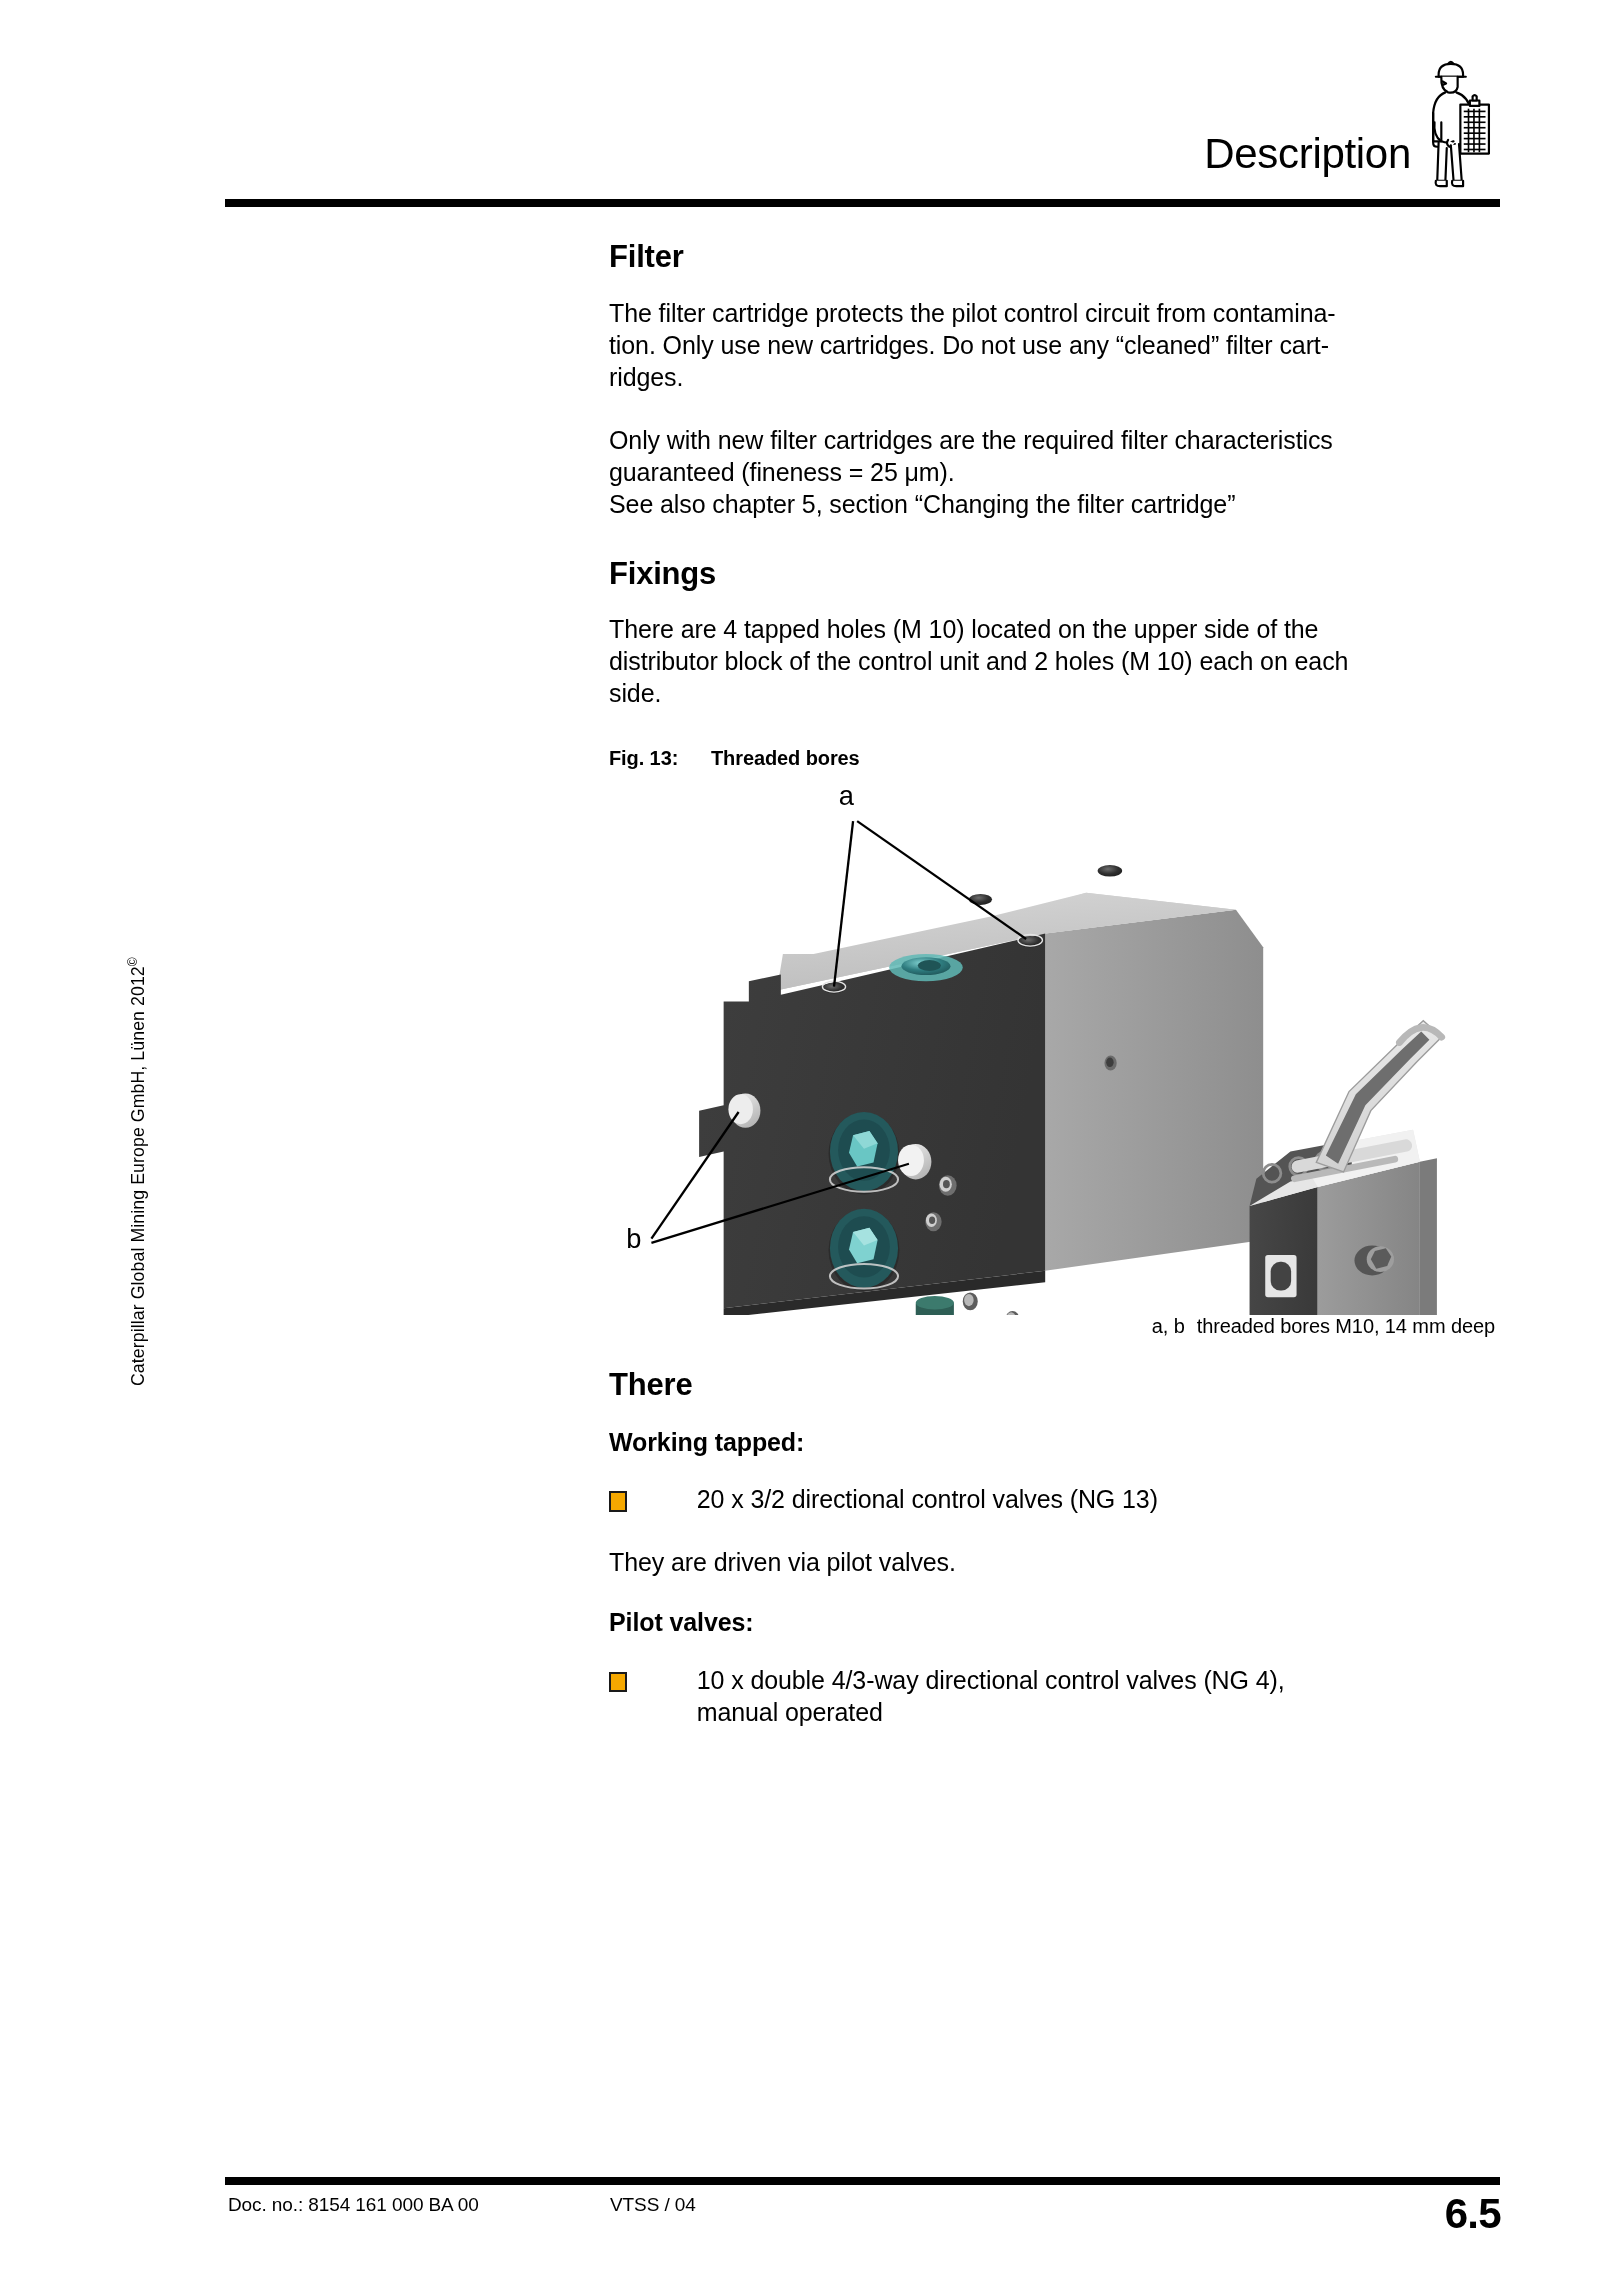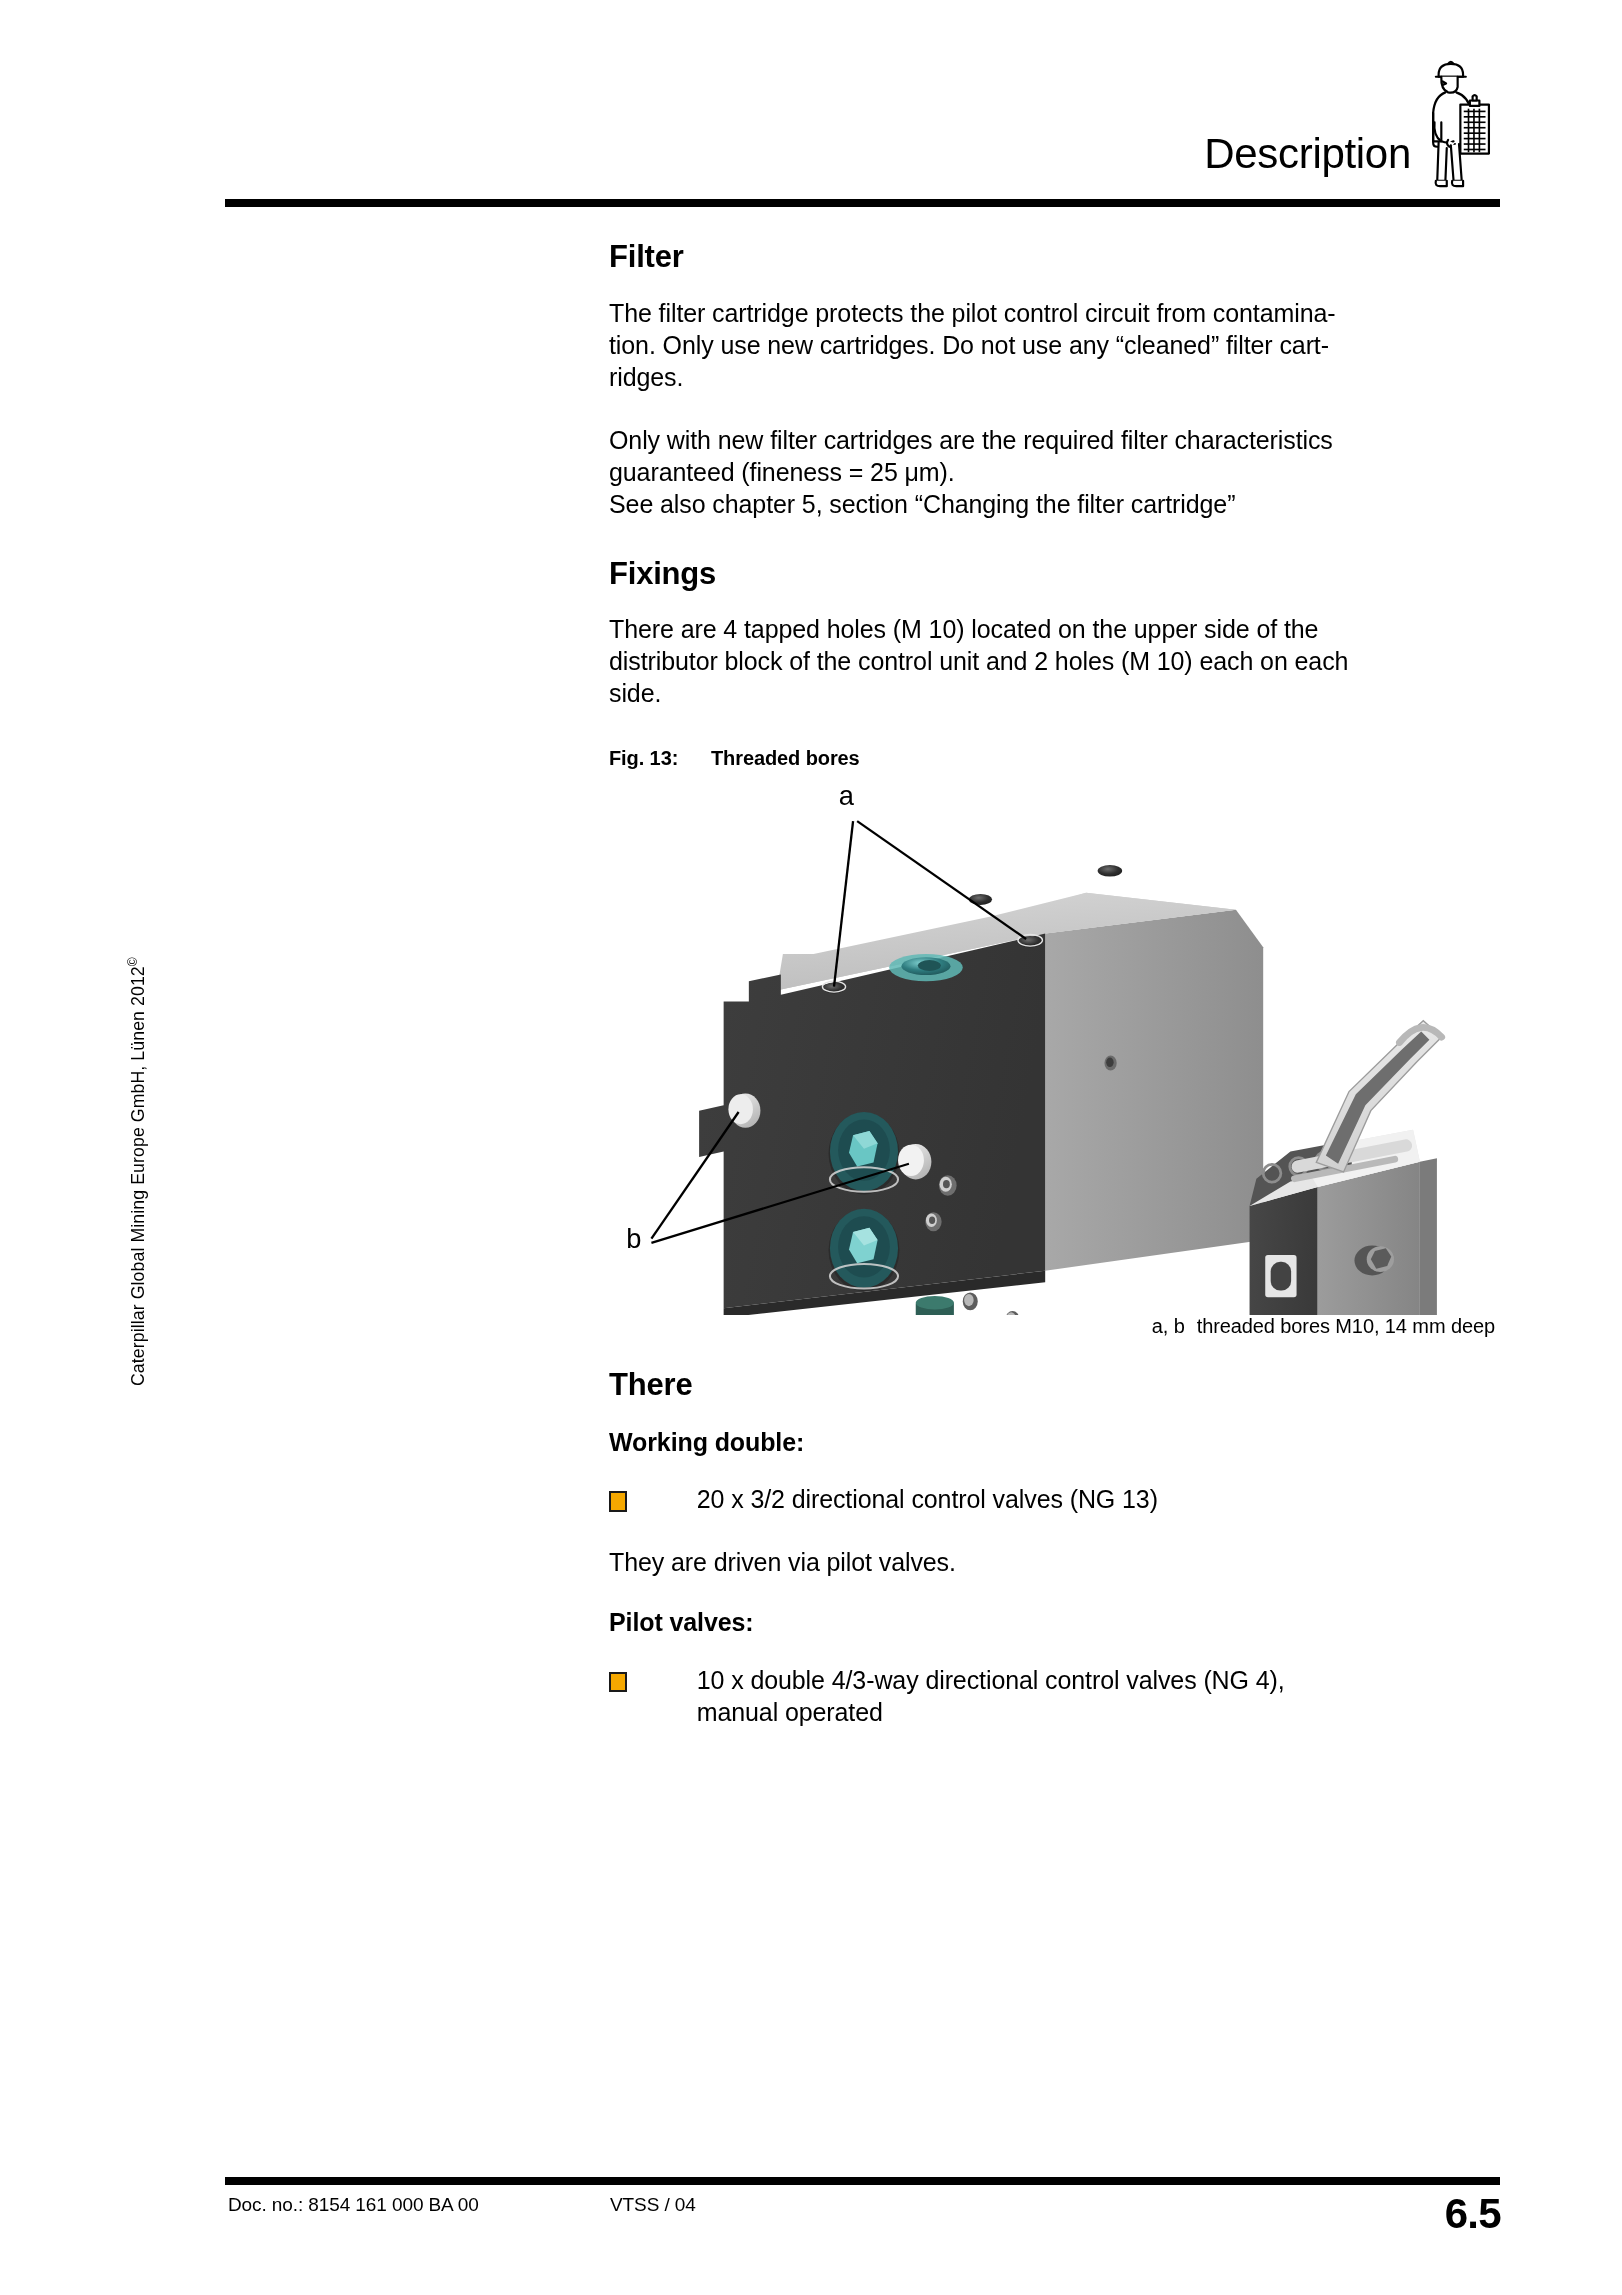--- a/index.html
+++ b/index.html
@@ -455,21 +455,21 @@
     <div class="figlegend">
       <span class="key">a, b</span>
       <span>threaded bores M10, 14 mm deep</span>
     </div>
 
     <div class="sp-46"></div>
 
     <h1 class="sec">There</h1>
     <div class="sp-40"></div>
 
-    <h2 class="sub">Working double:</h2>
+    <h2 class="sub">Working tapped:</h2>
     <div class="sp-40"></div>
 
     <div class="bullet-row">
       <span class="bullet-mark"></span>
       <span class="bullet-text">20 x 3/2 directional control valves (NG 13)</span>
     </div>
 
     <div class="sp-46"></div>
     <p class="body">They are driven via pilot valves.</p>
 

